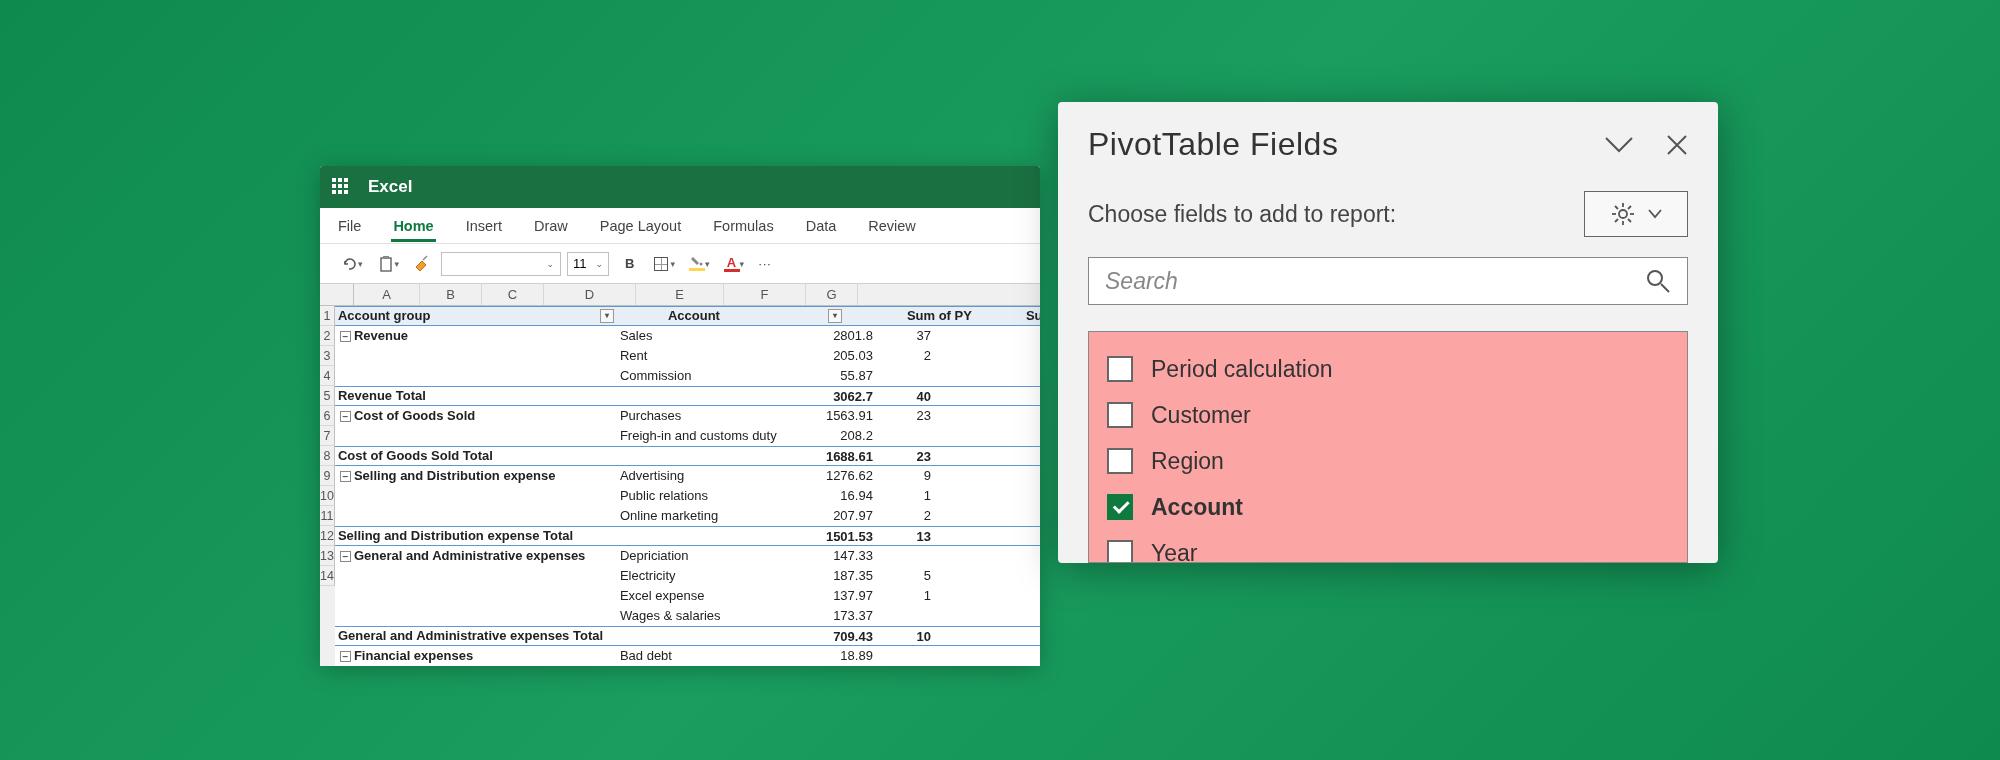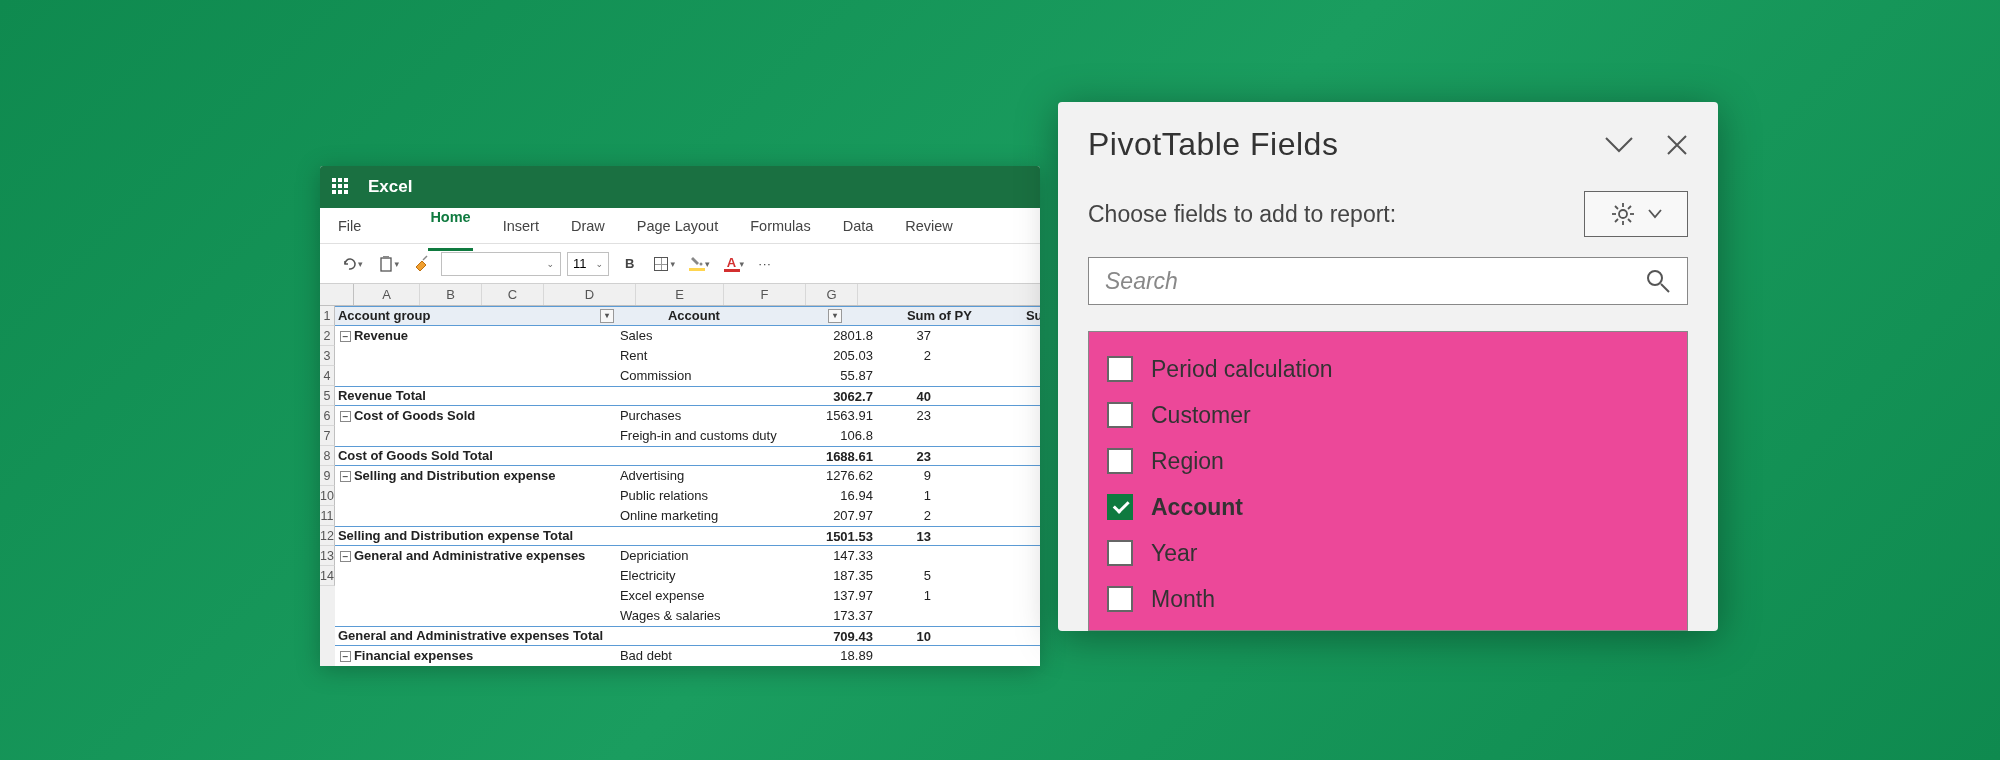--- a/index.html
+++ b/index.html
@@ -51,22 +51,21 @@
     gap: 28px;
     font-size: 14.5px;
     color: #444;
     border-bottom: 1px solid #e0e0e0;
   }
   .ribbon-tabs .tab { cursor: pointer; padding: 8px 2px; }
   .ribbon-tabs .tab.active {
     color: #0f7a3f;
     font-weight: 600;
     border-bottom: 3px solid #0f7a3f;
-    padding-bottom: 23px;
-    margin-left: 37px;
+    padding-bottom: 5px;
   }
   
   .ribbon-tools {
     background: #fff;
     height: 40px;
     display: flex;
     align-items: center;
     padding: 0 16px;
     gap: 6px;
     border-bottom: 1px solid #d0d0d0;
@@ -274,23 +273,23 @@
     outline: none;
     font-size: 23px;
     color: #888;
     font-style: italic;
     width: 80%;
     background: transparent;
   }
   .search-box input::placeholder { color: #888; font-style: italic; }
   .fields-list {
     border: 1.5px solid #888;
-    background: #ec4899;
+    background: #fca5a5;
     padding: 14px 18px 0 18px;
-    height: 300px;
+    height: 232px;
     overflow: hidden;
   }
   .field-item {
     display: flex;
     align-items: center;
     gap: 18px;
     height: 46px;
     font-size: 23px;
     color: #333;
   }
@@ -465,21 +464,21 @@
         </div>
         <div class="sheet-row group-row">
           <div class="cell groupcell"><span class="collapse-btn">−</span>Cost of Goods Sold</div>
           <div class="cell accountcell" style="font-weight:400">Purchases</div>
           <div class="cell valcell" style="font-weight:400">1563.91</div>
           <div class="cell extracell" style="font-weight:400">23</div>
         </div>
         <div class="sheet-row">
           <div class="cell groupcell"></div>
           <div class="cell accountcell">Freigh-in and customs duty</div>
-          <div class="cell valcell">106.8</div>
+          <div class="cell valcell">208.2</div>
           <div class="cell extracell"></div>
         </div>
         <div class="sheet-row total-row">
           <div class="cell groupcell">Cost of Goods Sold Total</div>
           <div class="cell accountcell"></div>
           <div class="cell valcell">1688.61</div>
           <div class="cell extracell">23</div>
         </div>
         <div class="sheet-row group-row">
           <div class="cell groupcell"><span class="collapse-btn">−</span>Selling and Distribution expense</div>

